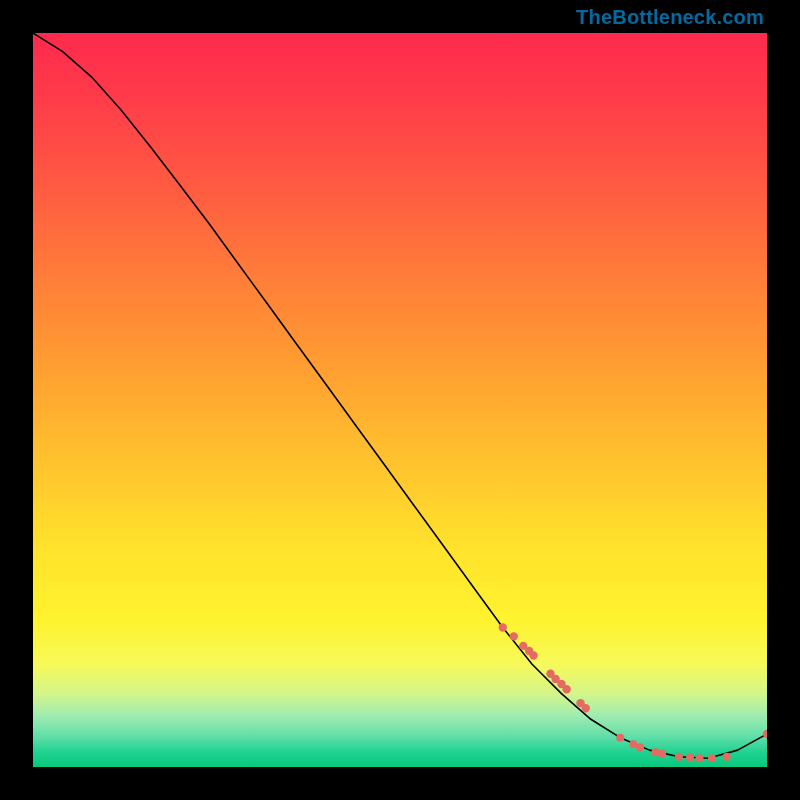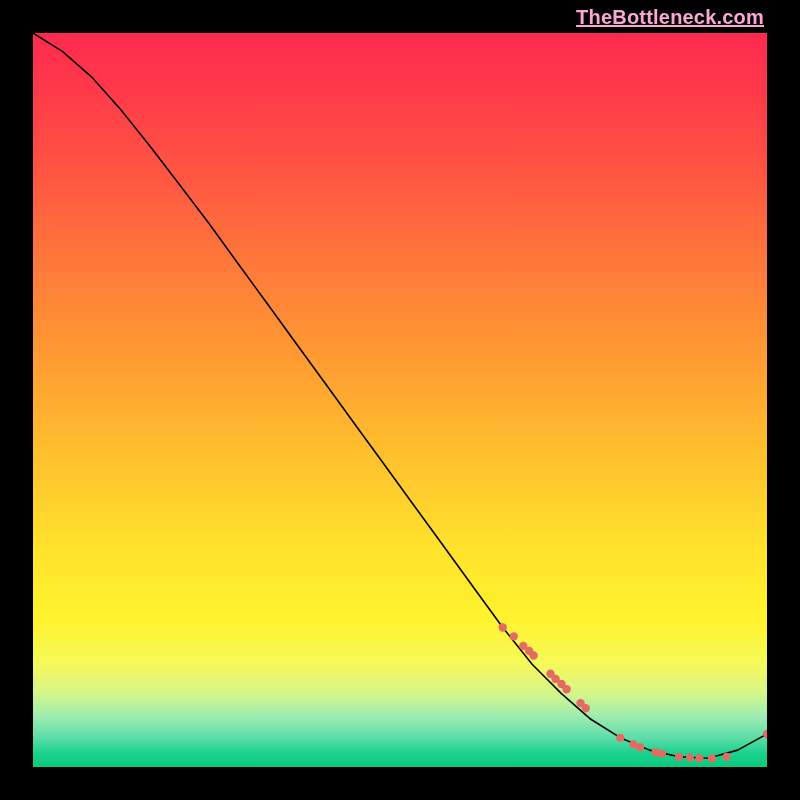--- a/index.html
+++ b/index.html
@@ -46,26 +46,25 @@
       #a0ecb0 93%,
       #5ddda8 96%,
       #1fd290 98%,
       #07c97d 100%
     );
   }
   .watermark {
     position: absolute;
     top: 6px;
     right: 36px;
-    color: #f9a8d4;
+    color: #0369a1;
     font-size: 20px;
     font-weight: 600;
     letter-spacing: 0.2px;
     user-select: none;
-    text-decoration: underline;
   }
   svg.curve {
     position: absolute;
     left: 0;
     top: 0;
   }
 </style>
 </head>
 <body>
 

